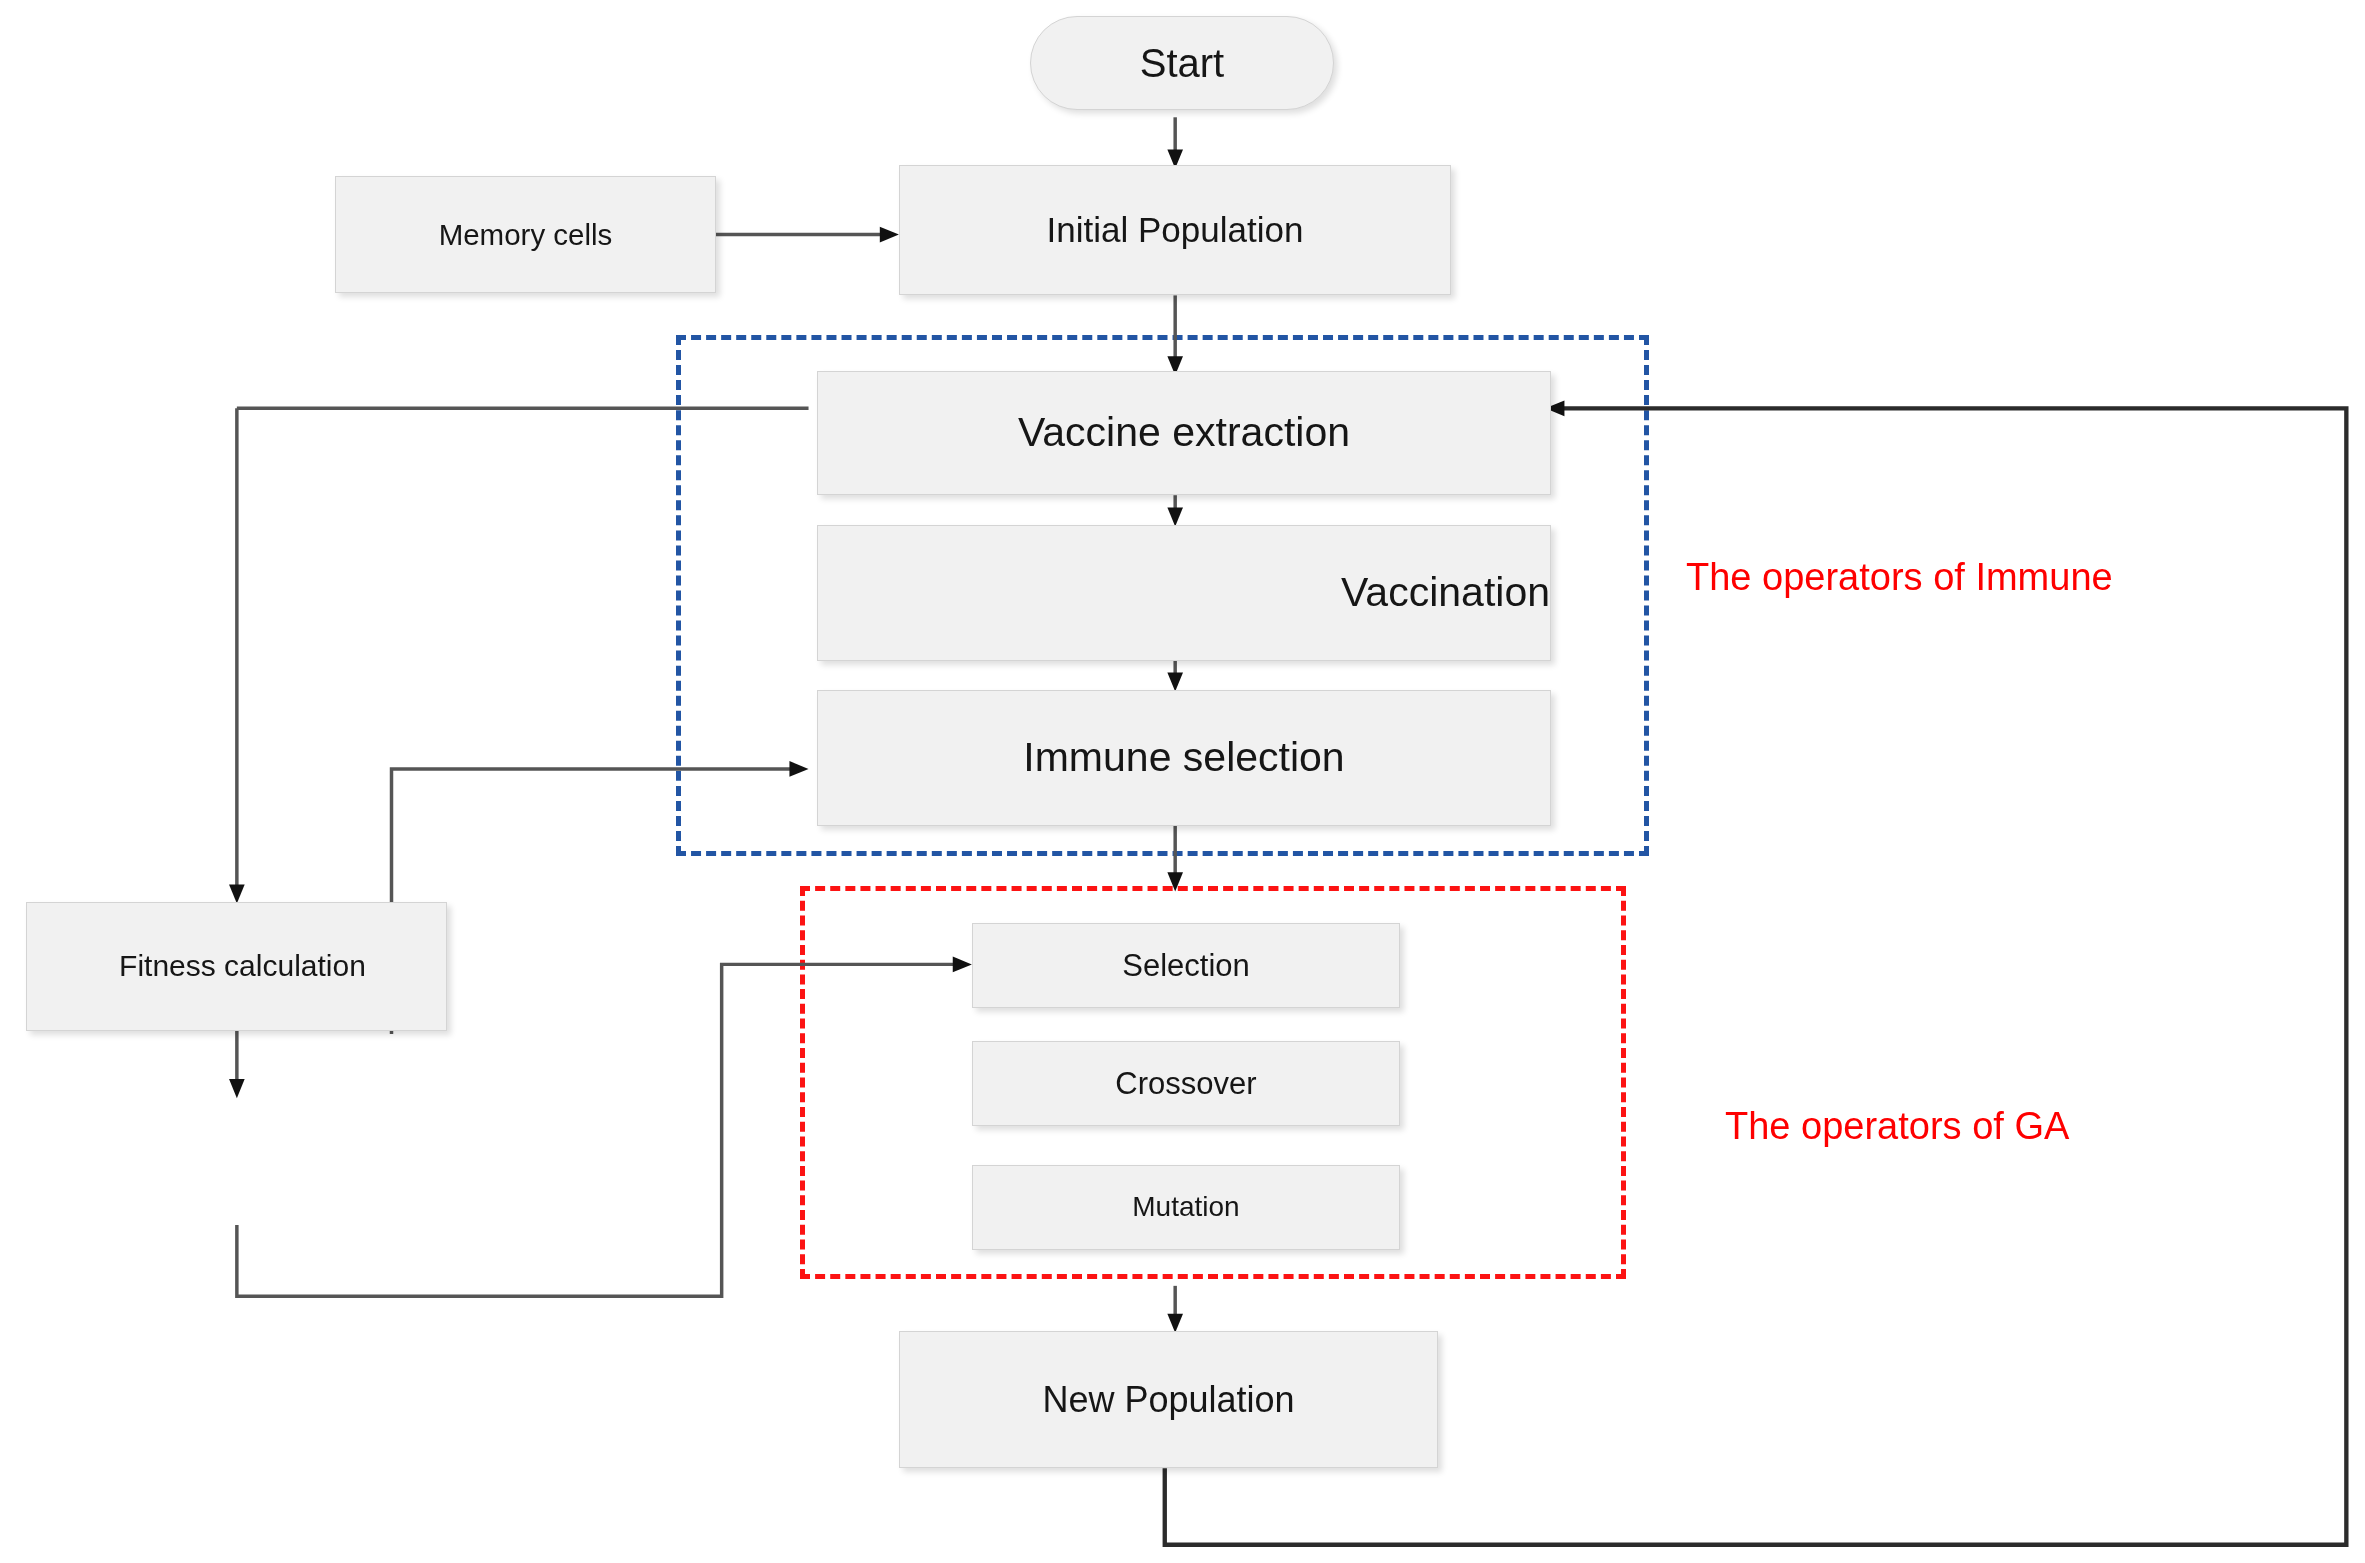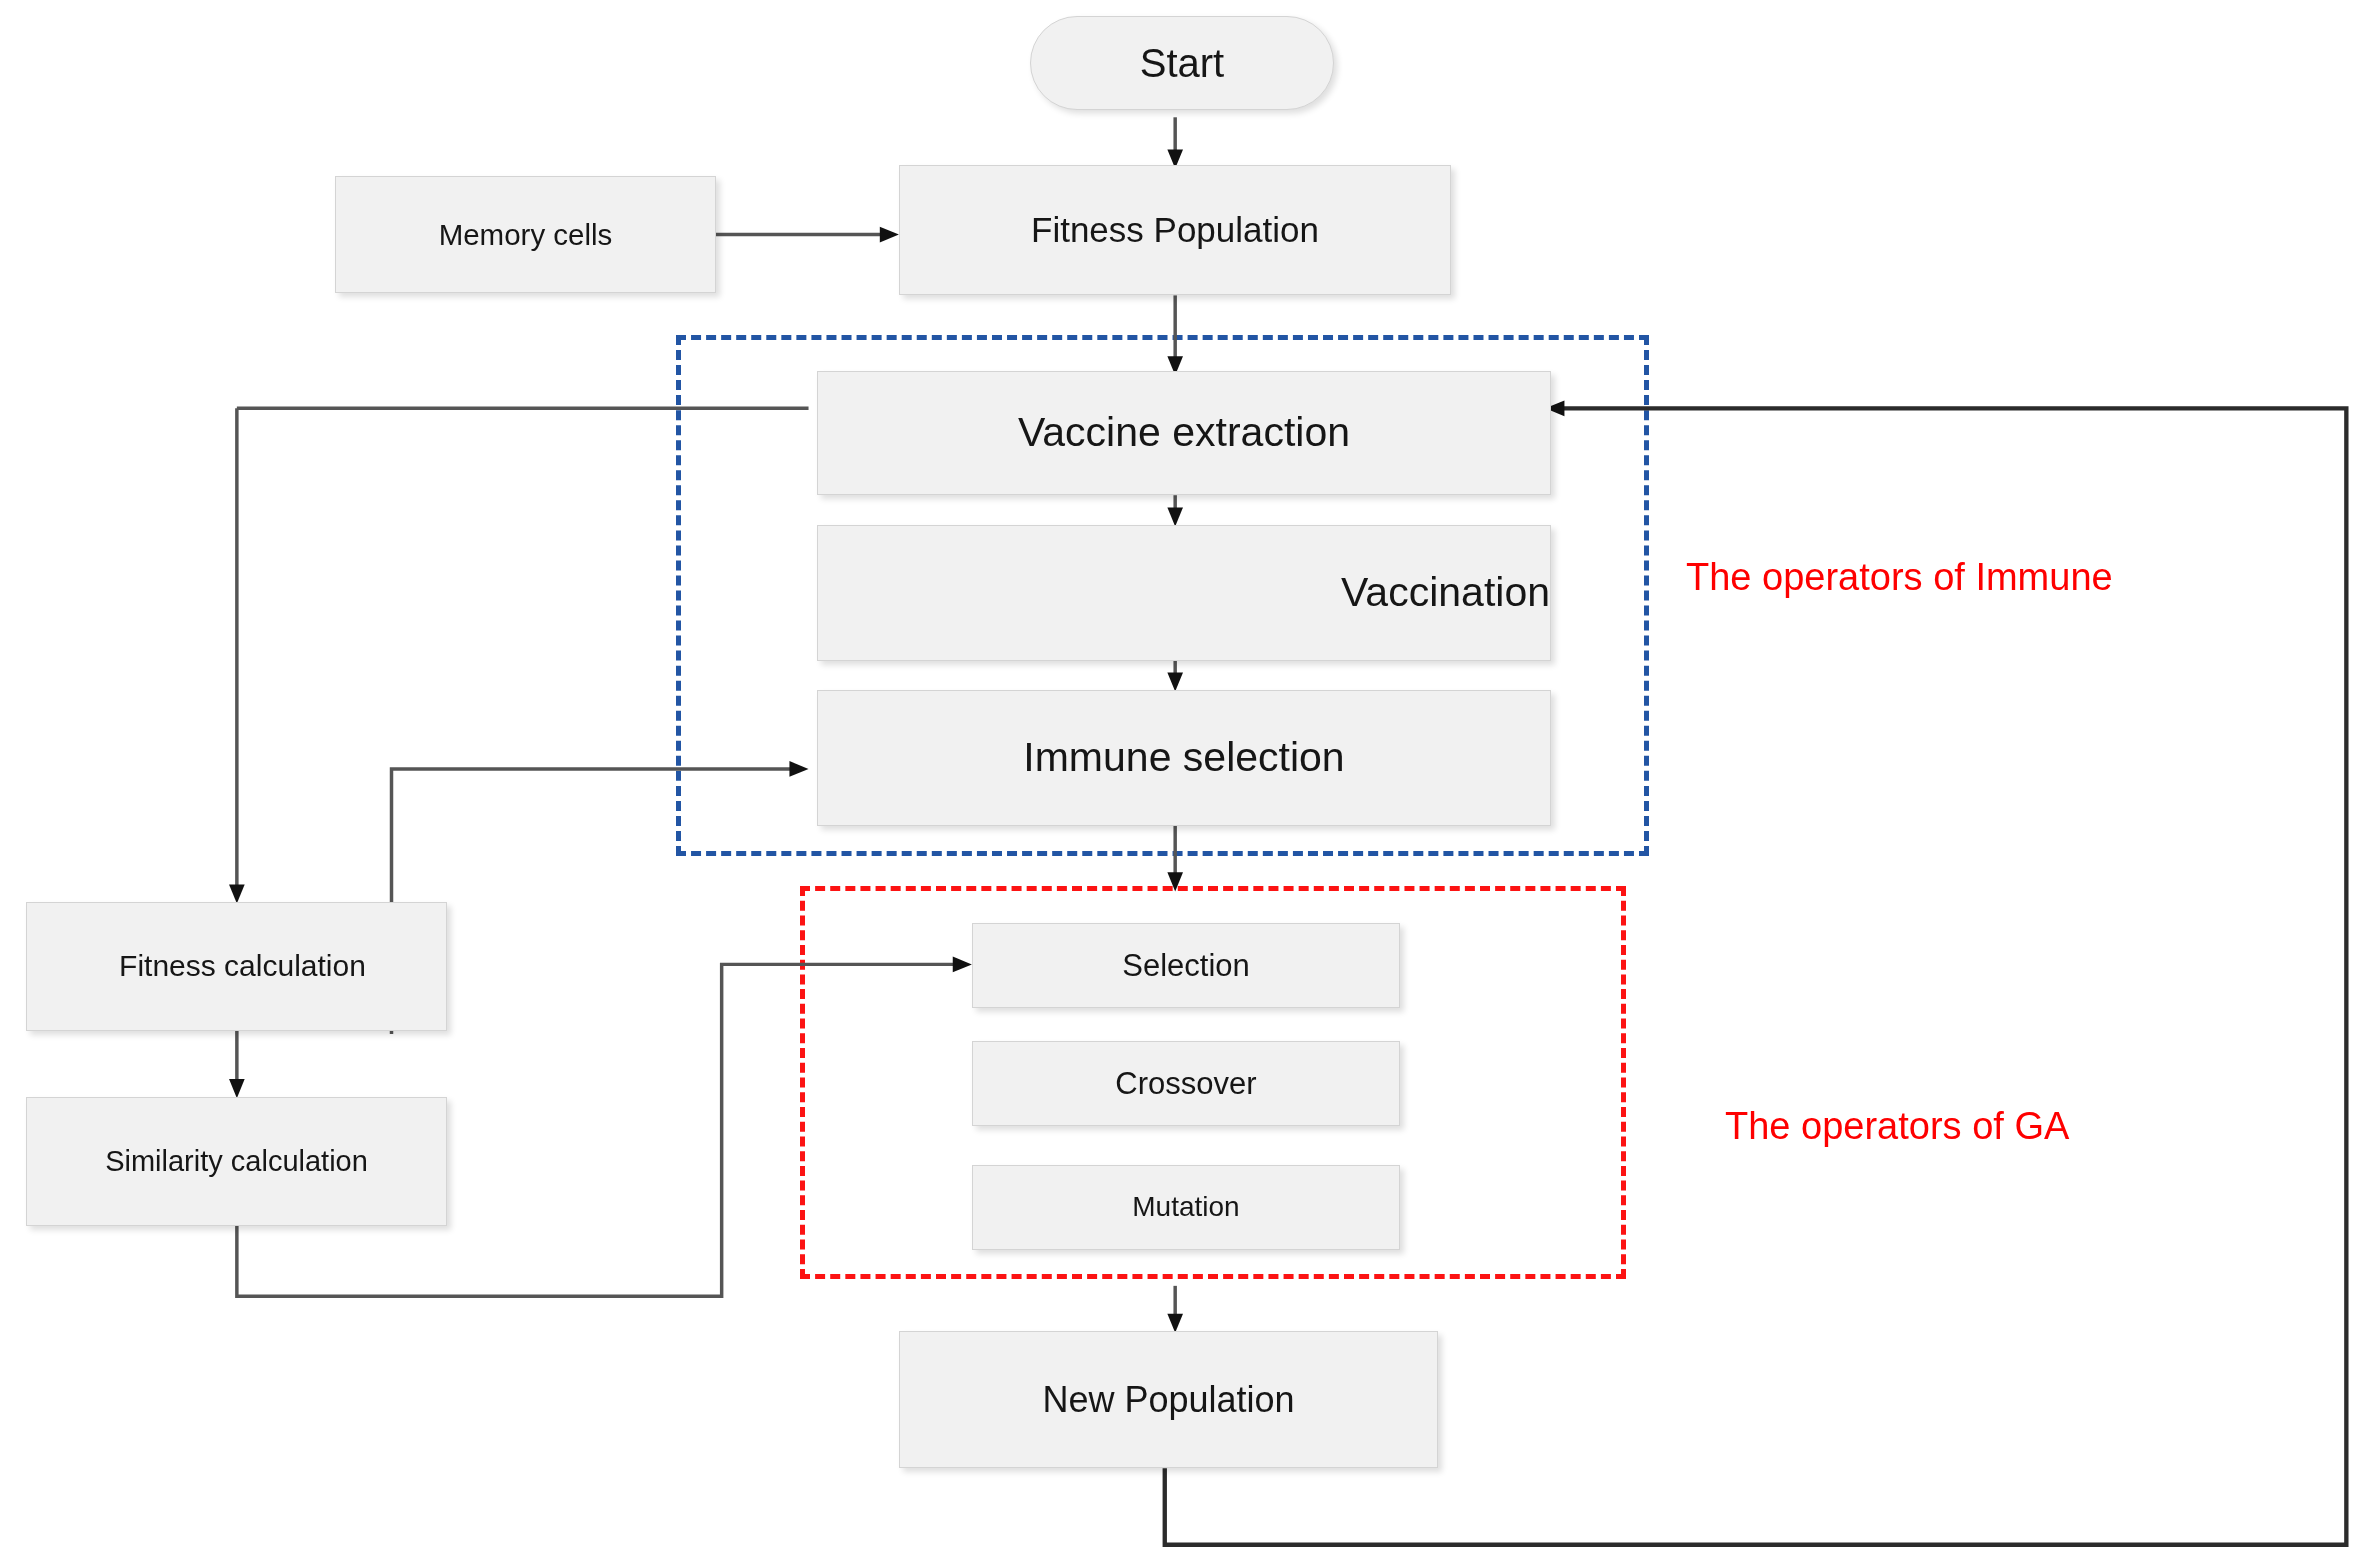--- a/index.html
+++ b/index.html
@@ -125,42 +125,39 @@
 
   <div class="node terminator" style="left:1030px; top:15.6px; width:304px; height:94px; font-size:40px;">
     <span>Start</span>
   </div>
 
   <div class="node" style="left:335px; top:176px; width:381px; height:117px; font-size:29.5px;">
     <span>Memory cells</span>
   </div>
 
   <div class="node" style="left:899px; top:165px; width:552px; height:130px; font-size:35px;">
-    <span>Fitness Population</span>
+    <span>Initial Population</span>
   </div>
 
   <div class="node" style="left:817px; top:371px; width:734px; height:124px; font-size:41px;">
     <span>Vaccine extraction</span>
   </div>
 
   <div class="node" style="left:817px; top:525px; width:734px; height:136px; font-size:41px;justify-content:flex-end;">
     <span>Vaccination</span>
   </div>
 
   <div class="node" style="left:817px; top:690px; width:734px; height:136px; font-size:41px;">
     <span>Immune selection</span>
   </div>
 
   <div class="node" style="left:26px; top:902px; width:421px; height:129px; font-size:30px;padding-left:12px;">
     <span>Fitness calculation</span>
   </div>
 
-  <div class="node" style="left:26px; top:1097px; width:421px; height:129px; font-size:29px;">
-    <span>Similarity calculation</span>
-  </div>
 
   <div class="node" style="left:972px; top:923px; width:428px; height:85px; font-size:31px;">
     <span>Selection</span>
   </div>
 
   <div class="node" style="left:972px; top:1041px; width:428px; height:85px; font-size:31px;">
     <span>Crossover</span>
   </div>
 
   <div class="node" style="left:972px; top:1165px; width:428px; height:85px; font-size:28px;">

